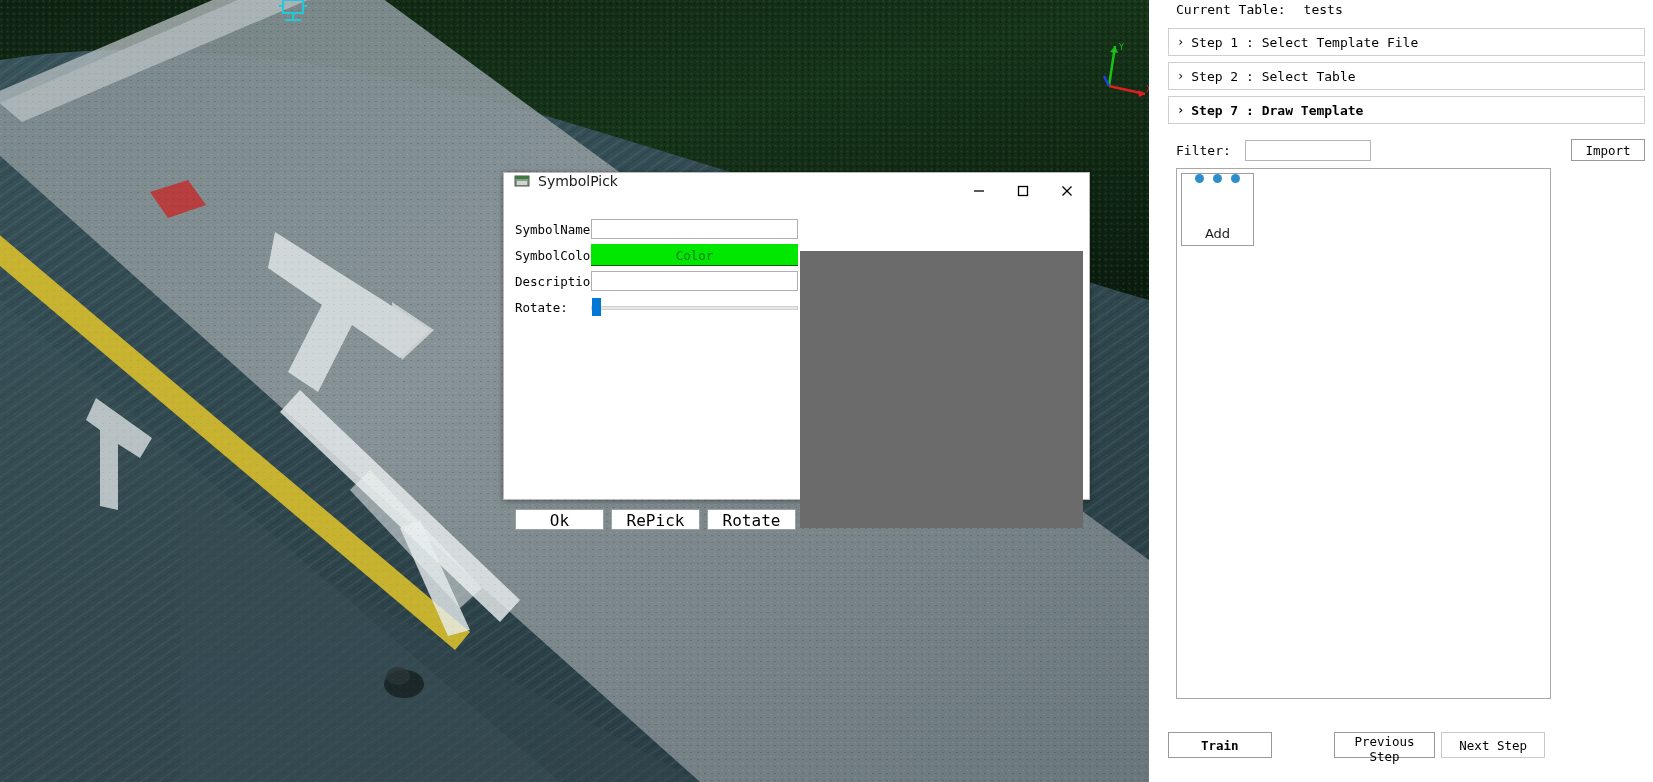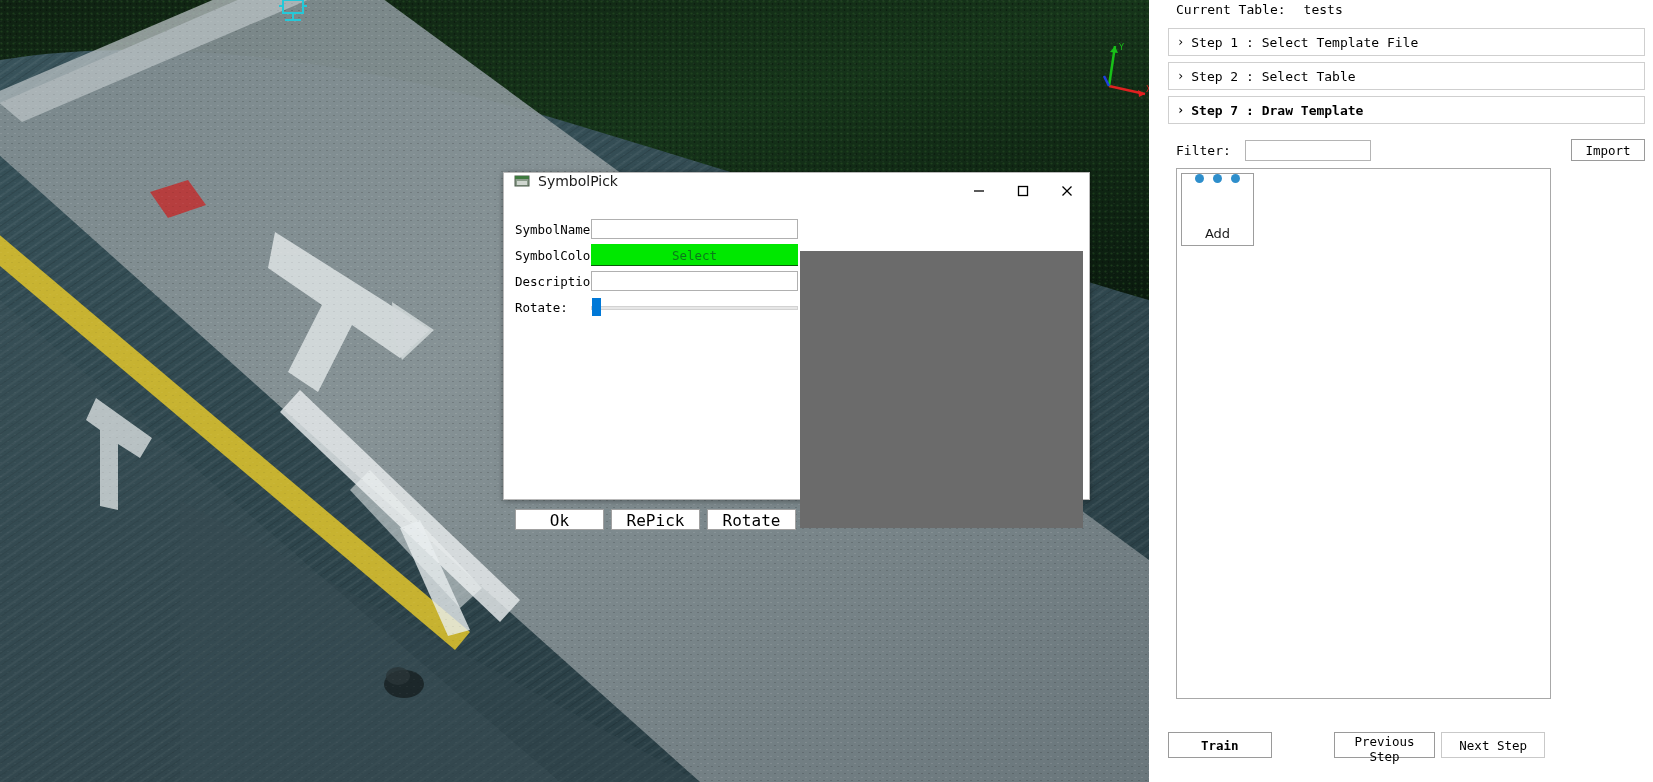--- a/index.html
+++ b/index.html
@@ -429,21 +429,21 @@
 
       <div class="form-area">
 
         <div class="frow" style="margin-top:8px;">
           <span class="flabel">SymbolName:</span>
           <input class="finput" type="text" value="" style="">
         </div>
 
         <div class="frow">
           <span class="flabel">SymbolColor:</span>
-          <button class="color-btn">Select</button>
+          <button class="color-btn">Color</button>
         </div>
 
         <div class="frow">
           <span class="flabel">Description:</span>
           <input class="finput" type="text" value="" style="">
         </div>
 
         <div class="frow">
           <span class="flabel">Rotate:</span>
           <div class="slider-wrap">

